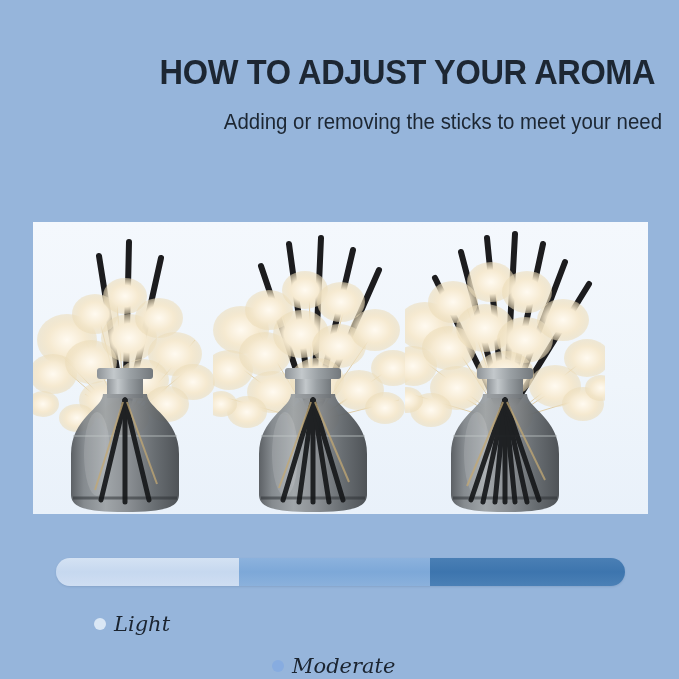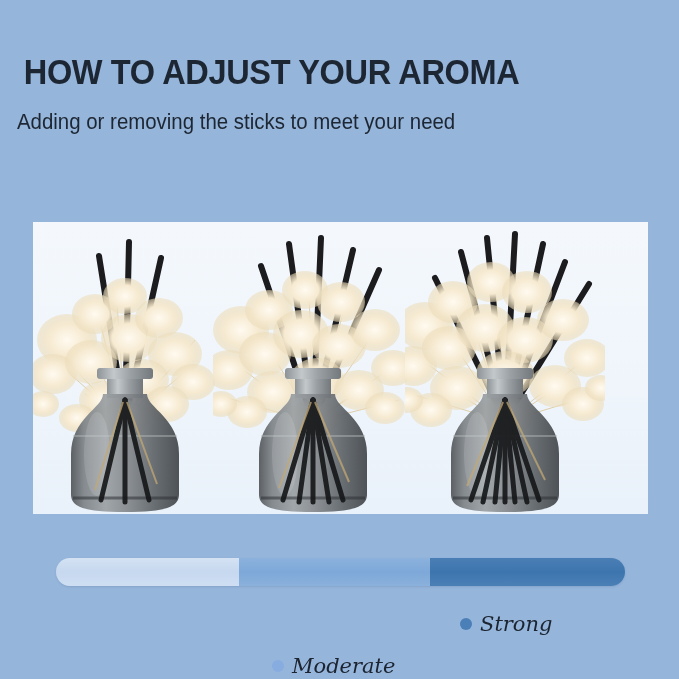--- a/index.html
+++ b/index.html
@@ -4,21 +4,21 @@
 <style>
   * { margin:0; padding:0; box-sizing:border-box; }
   html, body {
     width:679px; height:679px;
     font-family:"Liberation Sans", sans-serif;
     overflow:hidden;
   }
   body { background:#96b5db; position:relative; }
 
   
-  #header { position:absolute; left:0; top:0; width:679px; height:200px; text-align:left; }
+  #header { position:absolute; left:0; top:0; width:679px; height:200px; text-align:right; }
   #title {
     position:absolute; left:0; top:54px; width:679px;
     font-size:35px; font-weight:bold; letter-spacing:-0.4px;
     color:#1d2733; line-height:1;
     font-family:"Liberation Sans", sans-serif;
     transform:scaleX(0.93); transform-origin:center top;
     white-space:nowrap;
   }
   #subtitle {
     position:absolute; left:0; top:112px; width:679px;
@@ -352,21 +352,21 @@
   </div>
 </div>
 
 <div id="bar">
   <div class="seg" id="seg-light"></div>
   <div class="seg" id="seg-moderate"></div>
   <div class="seg" id="seg-strong"></div>
 </div>
 
 <div id="legend">
+  <div class="legend-item" id="legend-light">
+    <span class="dot" id="dot-light"></span>
+    <span class="legend-label">Light</span>
+  </div>
   <div class="legend-item" id="legend-moderate">
     <span class="dot" id="dot-moderate"></span>
     <span class="legend-label">Moderate</span>
   </div>
-  <div class="legend-item" id="legend-strong">
-    <span class="dot" id="dot-strong"></span>
-    <span class="legend-label">Strong</span>
-  </div>
 </div>
 
 </body></html>

